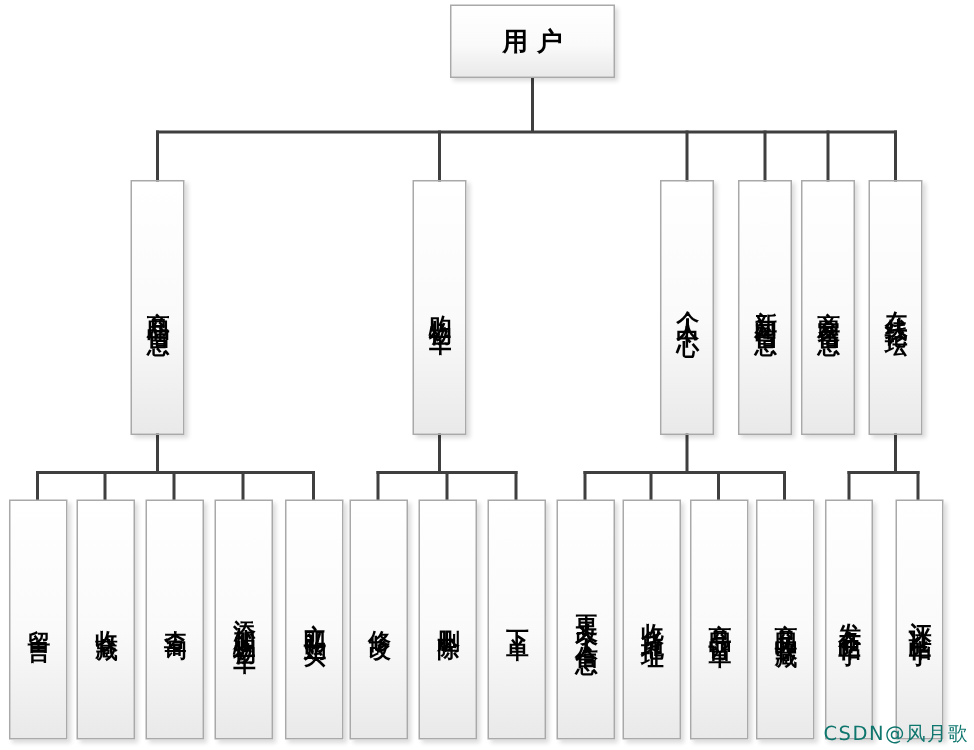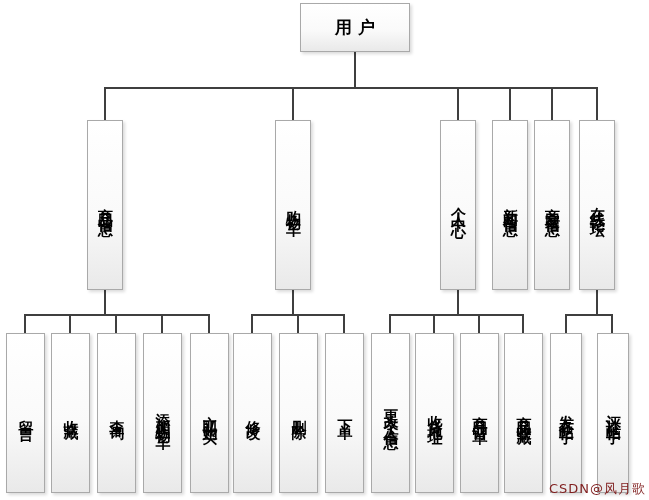--- a/index.html
+++ b/index.html
@@ -39,21 +39,21 @@
     text-orientation: upright;
     letter-spacing: 5px;
     line-height: 1;
   }
   .watermark {
     position: absolute;
     right: 3px;
     bottom: 2px;
     font-size: 13px;
     letter-spacing: 1px;
-    color: #7f1d1d;
+    color: #0f766e;
   }
 </style>
 </head>
 <body>
 
 <div class="canvas">
 
   <div class="ln" style="left:354px;top:52px;width:2px;height:36px"></div>
   <div class="ln" style="left:104px;top:87px;width:494px;height:2px"></div>
   <div class="ln" style="left:104px;top:87px;width:2px;height:35px"></div>

